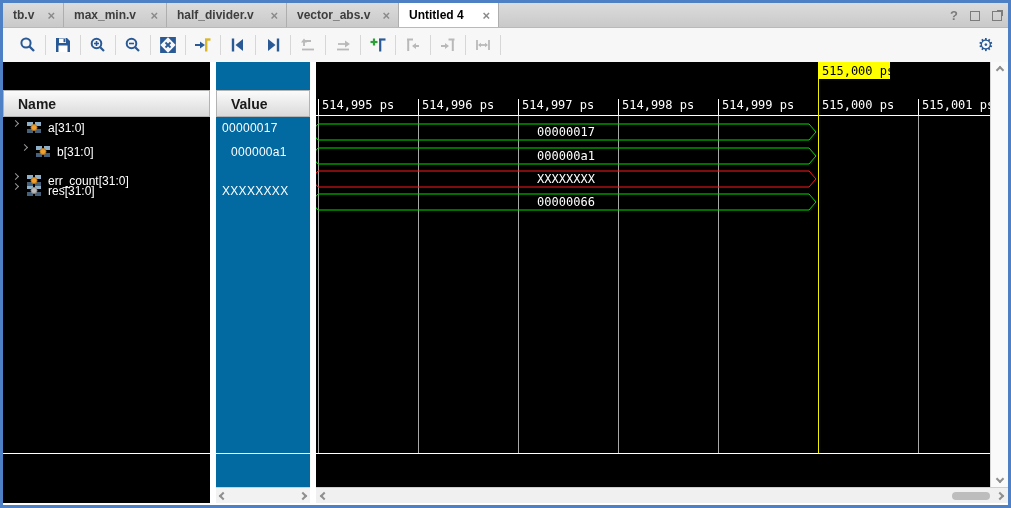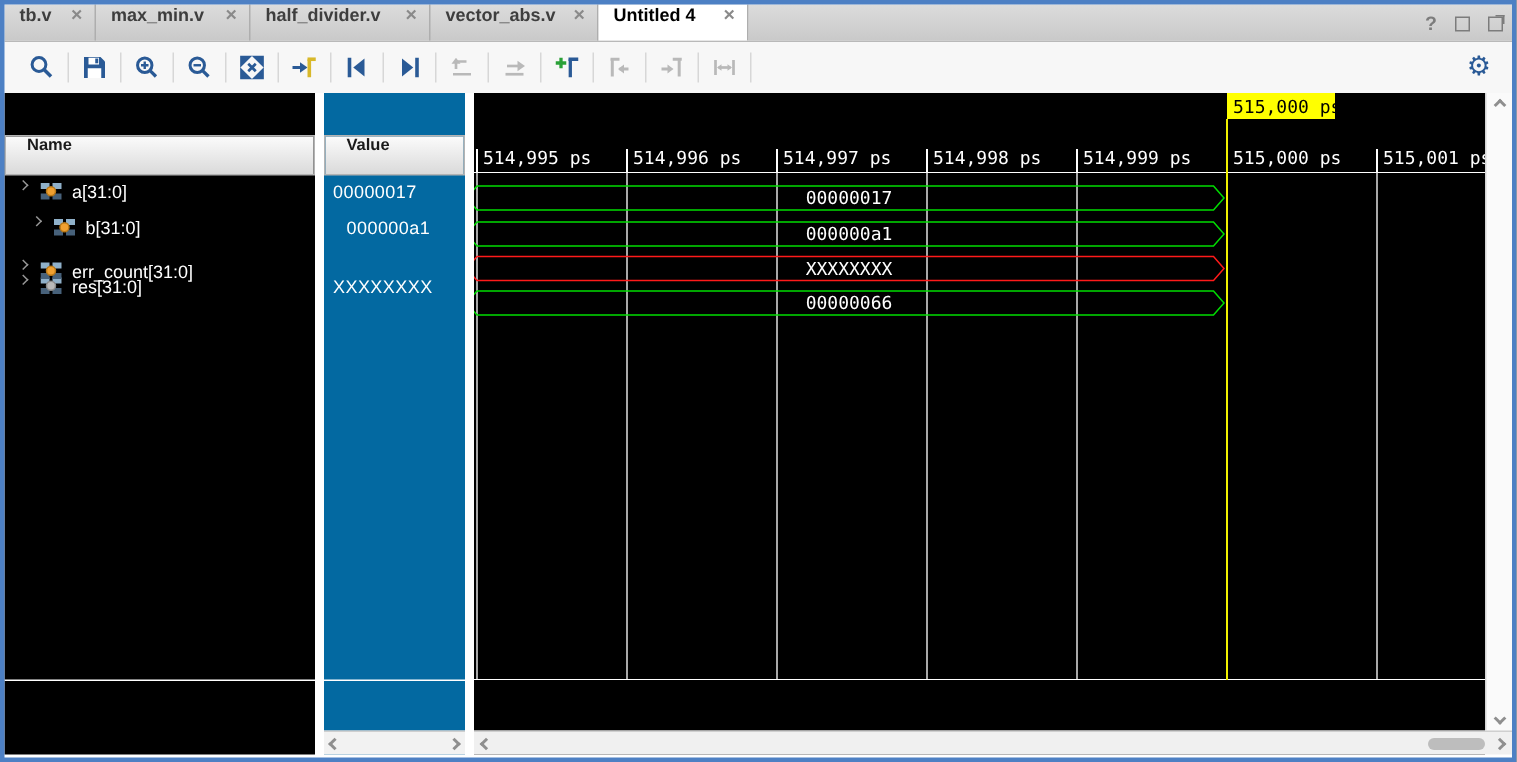--- a/index.html
+++ b/index.html
@@ -4,21 +4,21 @@
 <style>
   * { margin:0; padding:0; box-sizing:border-box; }
   html,body { width:1011px; height:508px; overflow:hidden; font-family:"Liberation Sans", sans-serif; }
   .window { position:relative; width:1011px; height:508px; background:#ffffff; }
   .frame { position:absolute; inset:0; border:3px solid #4d80c4; pointer-events:none; z-index:50; }
 
   
   .tabbar { position:absolute; left:3px; top:3px; width:1005px; height:25px;
             background:linear-gradient(#dcdcdc,#c9c9c9); display:flex; align-items:stretch;
             border-bottom:1px solid #b9b9b9; }
-  .tab { display:flex; align-items:flex-start; justify-content:space-between; padding:0 8px 0 10px;
+  .tab { display:flex; align-items:center; justify-content:space-between; padding:0 8px 0 10px;
          border-right:1px solid #aeaeae; font-size:12px; font-weight:bold; color:#3e3e3e; cursor:default; }
   .tab.active { background:#ffffff; color:#000; }
   .tab-label { white-space:nowrap; }
   .tab-close { color:#8a8a8a; font-size:13px; font-weight:bold; margin-left:10px; line-height:1; }
   .tabbar-right { position:absolute; right:6px; top:0; height:25px; display:flex; align-items:center; gap:12px; }
   .win-ico { color:#7c7c7c; font-size:13px; font-weight:bold; }
   .box-ico { width:10px; height:10px; border:1.5px solid #7c7c7c; display:inline-block; position:relative; }
   .float-ico { width:10px; height:10px; border:1.5px solid #7c7c7c; display:inline-block; position:relative; }
   .float-ico:after { content:""; position:absolute; right:-2px; top:-2px; width:5px; height:5px;
                      border-top:1.5px solid #7c7c7c; border-right:1.5px solid #7c7c7c; }
@@ -31,22 +31,22 @@
   .gear { margin-left:auto; margin-right:14px; font-family:"DejaVu Sans", sans-serif; font-size:18px;
           color:#2a5a96; line-height:1; }
 
   
   .name-panel  { position:absolute; left:3px;   top:62px; width:207px; height:441px; background:#000; }
   .value-panel { position:absolute; left:216px; top:62px; width:94px;  height:441px; background:#0369a1; }
   .wave-panel  { position:absolute; left:316px; top:62px; width:674px; height:441px; background:#000; }
 
   .col-header { position:absolute; left:0; top:28px; width:100%; height:27px;
                 background:linear-gradient(#fbfbfb,#dadada); border:1px solid #b3b3b3;
-                display:flex; padding-left:14px;
-                font-size:11px; font-weight:bold; color:#1a1a1a; }
+                display:flex; align-items:center; padding-left:14px;
+                font-size:14px; font-weight:bold; color:#1a1a1a; }
   .hsep { position:absolute; left:0; top:391px; width:100%; height:1px; background:#ffffff; }
 
   .sig-row { position:absolute; left:0; width:100%; height:22px; display:flex; align-items:flex-start; color:#fff; font-size:12px; }
   .row-0 { top:59px; } .row-1 { top:83px;margin-left:9px; } .row-2 { top:122px; } .row-3 { top:112px; }
   .tree-chv { width:5px; height:5px; border-right:1.5px solid #979797; border-bottom:1.5px solid #979797;
               transform:rotate(-45deg); margin-left:10px; }
   .bus-ico { margin-left:9px; margin-right:6px; display:flex; }
   .val-cell { padding-left:6px; letter-spacing:0.3px; }
 
   

